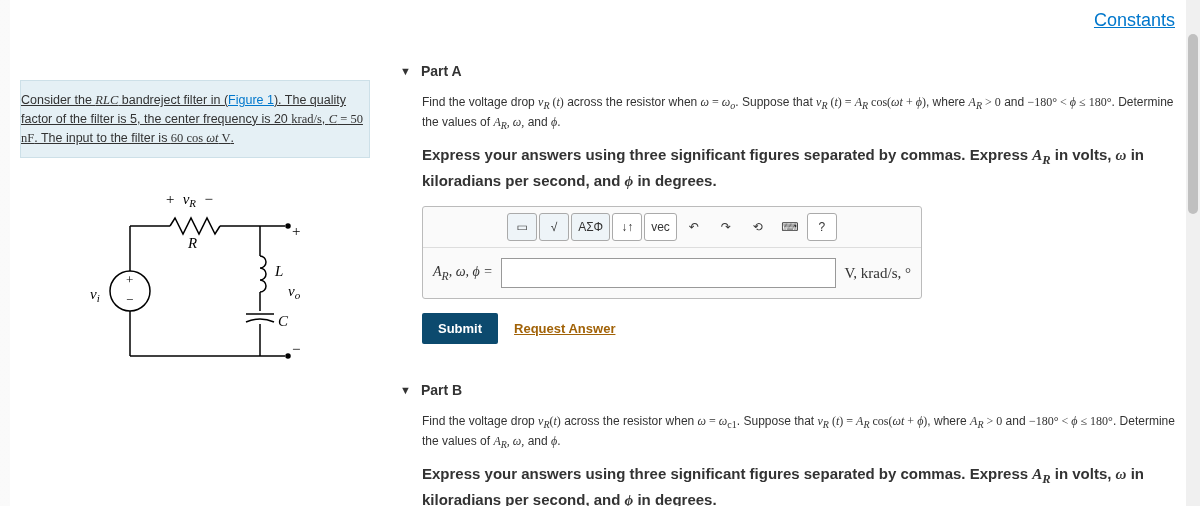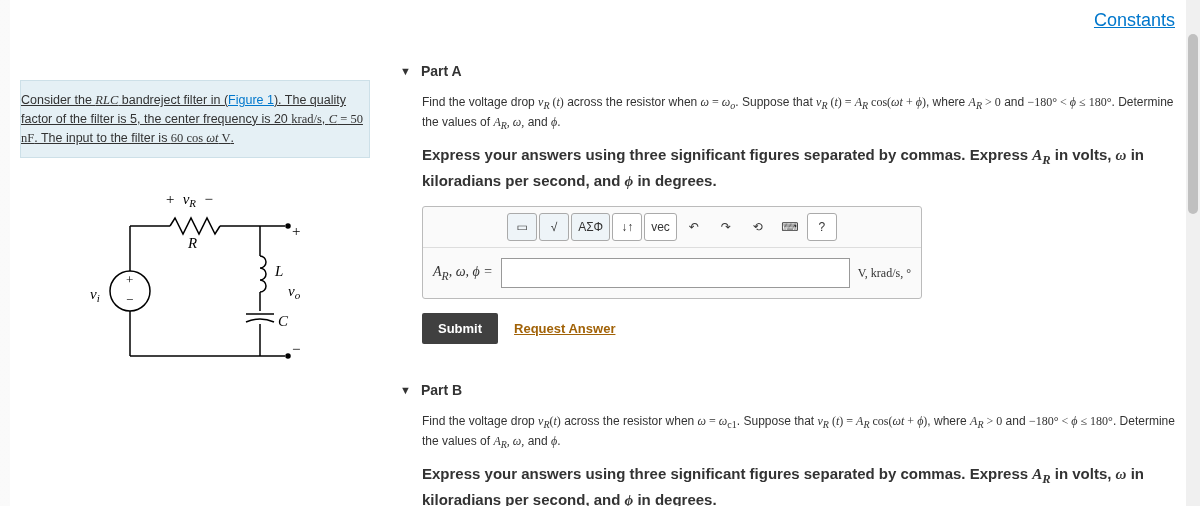--- a/index.html
+++ b/index.html
@@ -128,29 +128,29 @@
   gap: 8px;
 }
 .input-row .lhs { font-style: italic; font-size: 14px; }
 .input-row input {
   flex: 1;
   height: 30px;
   border: 1px solid #999;
   padding: 0 6px;
   font-size: 13px;
 }
-.input-row .rhs { font-size: 12px; }
+.input-row .rhs { font-size: 15px; }
 .submit-row {
   display: flex;
   gap: 16px;
   align-items: center;
   margin-top: 14px;
 }
 .submit-btn {
-  background: #404040;
+  background: #0c4a6e;
   color: #fff;
   border: none;
   padding: 8px 16px;
   font-size: 13px;
   font-weight: bold;
   border-radius: 2px;
 }
 .req-link { color: #a16207; text-decoration: underline; font-size: 13px; font-weight: bold;}
 .fig-link { color: #0077cc; text-decoration: underline; }
 .math { font-family: 'Times New Roman', serif; }

